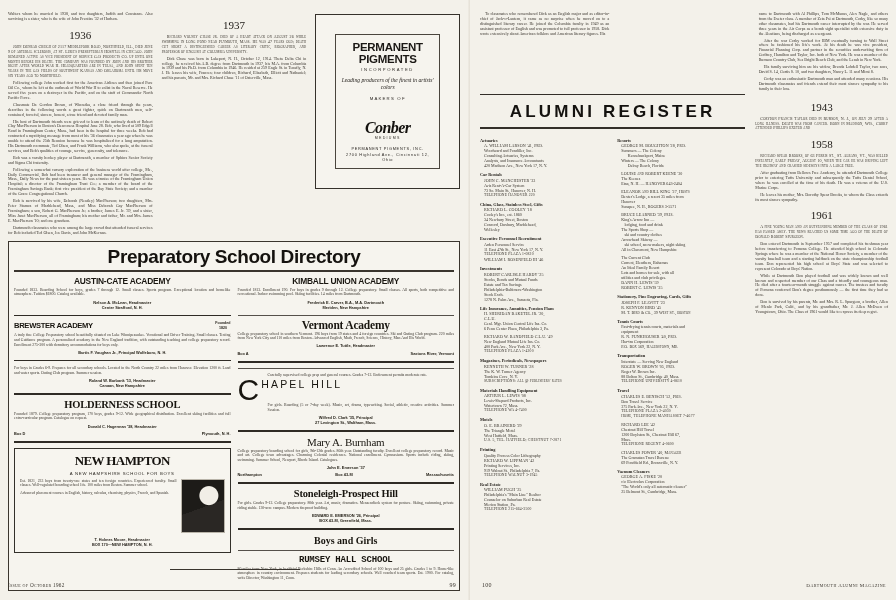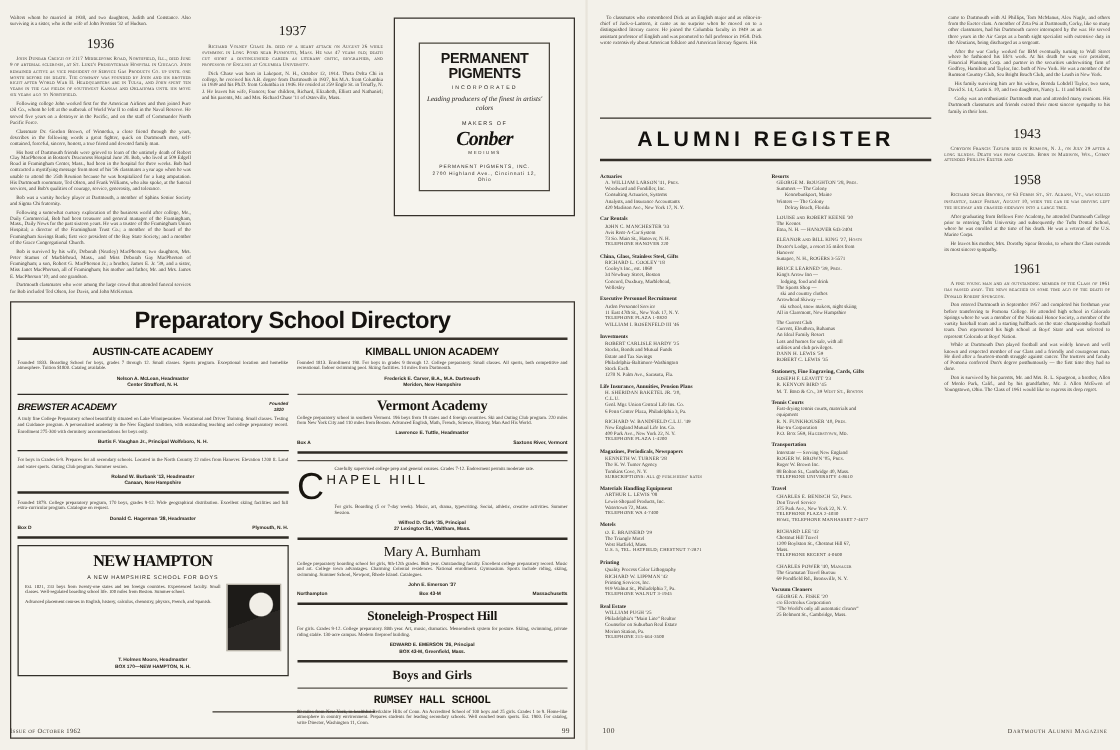--- a/index.html
+++ b/index.html
@@ -38,21 +38,21 @@
   .pp-ad{border:1.2px solid #35312b;padding:19px;margin:2px 0 6px 0;background:#f6f4ee;}
   .pp-inner{border:0.7px solid #4a453d;padding:6px 4px 5px 4px;text-align:center;}
   .pp-title{font-family:"Liberation Sans",sans-serif;font-weight:700;
     font-size:11.5px;letter-spacing:-0.3px;line-height:12px;color:#1b1815;}
   .pp-sub{font-family:"Liberation Sans",sans-serif;font-size:4.2px;
     letter-spacing:1.6px;margin-top:2px;color:#2c2824;}
   .pp-lead{font-style:italic;font-size:5.6px;line-height:7px;margin-top:5px;color:#25211d;}
   .pp-makers{font-family:"Liberation Sans",sans-serif;font-size:4.3px;
     letter-spacing:1.2px;margin-top:5px;color:#2c2824;}
   .pp-brand{font-family:"Liberation Serif",serif;font-style:italic;font-weight:700;
-    font-size:16px;line-height:17px;margin-top:2px;color:#14120f;letter-spacing:-0.6px;}
+    font-size:16px;line-height:17px;margin-top:18px;color:#14120f;letter-spacing:-0.6px;}
   .pp-med{font-family:"Liberation Sans",sans-serif;font-size:3.6px;
     letter-spacing:1.3px;color:#34302a;}
   .pp-foot{font-family:"Liberation Sans",sans-serif;font-size:3.9px;
     letter-spacing:.7px;margin-top:6px;color:#2c2824;line-height:5.6px;}
 
   
   .dir{border:1px solid #3a352e;background:#f6f4ee;margin-top:4px;padding:4px 5px 5px 5px;}
   .dir-title{
     font-family:"Liberation Sans",sans-serif;font-weight:700;
     font-size:19px;line-height:19px;text-align:center;color:#15120f;
@@ -182,40 +182,41 @@
 
           <div class="sch">
             <div class="sch-name">AUSTIN-CATE ACADEMY</div>
             <div class="sch-txt">Founded 1833. Boarding School for boys, grades 7 through 12. Small classes. Sports program. Exceptional location and homelike atmosphere. Tuition $1800. Catalog available.</div>
             <div class="sch-sig">Nelson A. McLean, Headmaster</div>
             <div class="sch-sig" style="margin-top:0">Center Strafford, N. H.</div>
           </div>
           <div class="hr-thick"></div>
 
           <div class="sch">
-            <div style="display:flex;justify-content:space-between;align-items:flex-start;font-style:italic;">
+            <div style="display:flex;justify-content:space-between;align-items:flex-start;">
               <div class="sch-name cond" style="text-align:left;flex:1">BREWSTER ACADEMY</div>
               <div class="founded">
                 <span>Founded</span><br>
                 <span>1820</span>
               </div>
             </div>
             <div class="sch-txt">A truly fine College Preparatory school beautifully situated on Lake Winnipesaukee. Vocational and Driver Training. Small classes. Testing and Guidance program. A personalized academy in the New England tradition, with outstanding teaching and college preparatory record. Enrollment 275-300 with dormitory accommodations for boys only.</div>
             <div class="sch-sig">Burtis F. Vaughan Jr., Principal Wolfeboro, N. H.</div>
           </div>
           <div class="hr-thick"></div>
 
           <div class="sch">
             <div class="sch-txt">For boys in Grades 6-9. Prepares for all secondary schools. Located in the North Country 22 miles from Hanover. Elevation 1200 ft. Land and water sports. Outing Club program. Summer session.</div>
             <div class="sch-sig">Roland W. Burbank '13, Headmaster</div>
             <div class="sch-sig" style="margin-top:0">Canaan, New Hampshire</div>
           </div>
           <div class="hr-thick"></div>
 
           <div class="sch">
+            <div class="sch-name serif">HOLDERNESS SCHOOL</div>
             <div class="sch-txt">Founded 1879. College preparatory program, 170 boys, grades 9-12. Wide geographical distribution. Excellent skiing facilities and full extra-curricular program. Catalogue on request.</div>
             <div class="sch-sig">Donald C. Hagerman '38, Headmaster</div>
             <div class="sch-sig spread-line">
               <span>Box D</span>
               <span>Plymouth, N. H.</span>
             </div>
           </div>
           <div class="hr-thick"></div>
 
           <div class="nh-ad">

